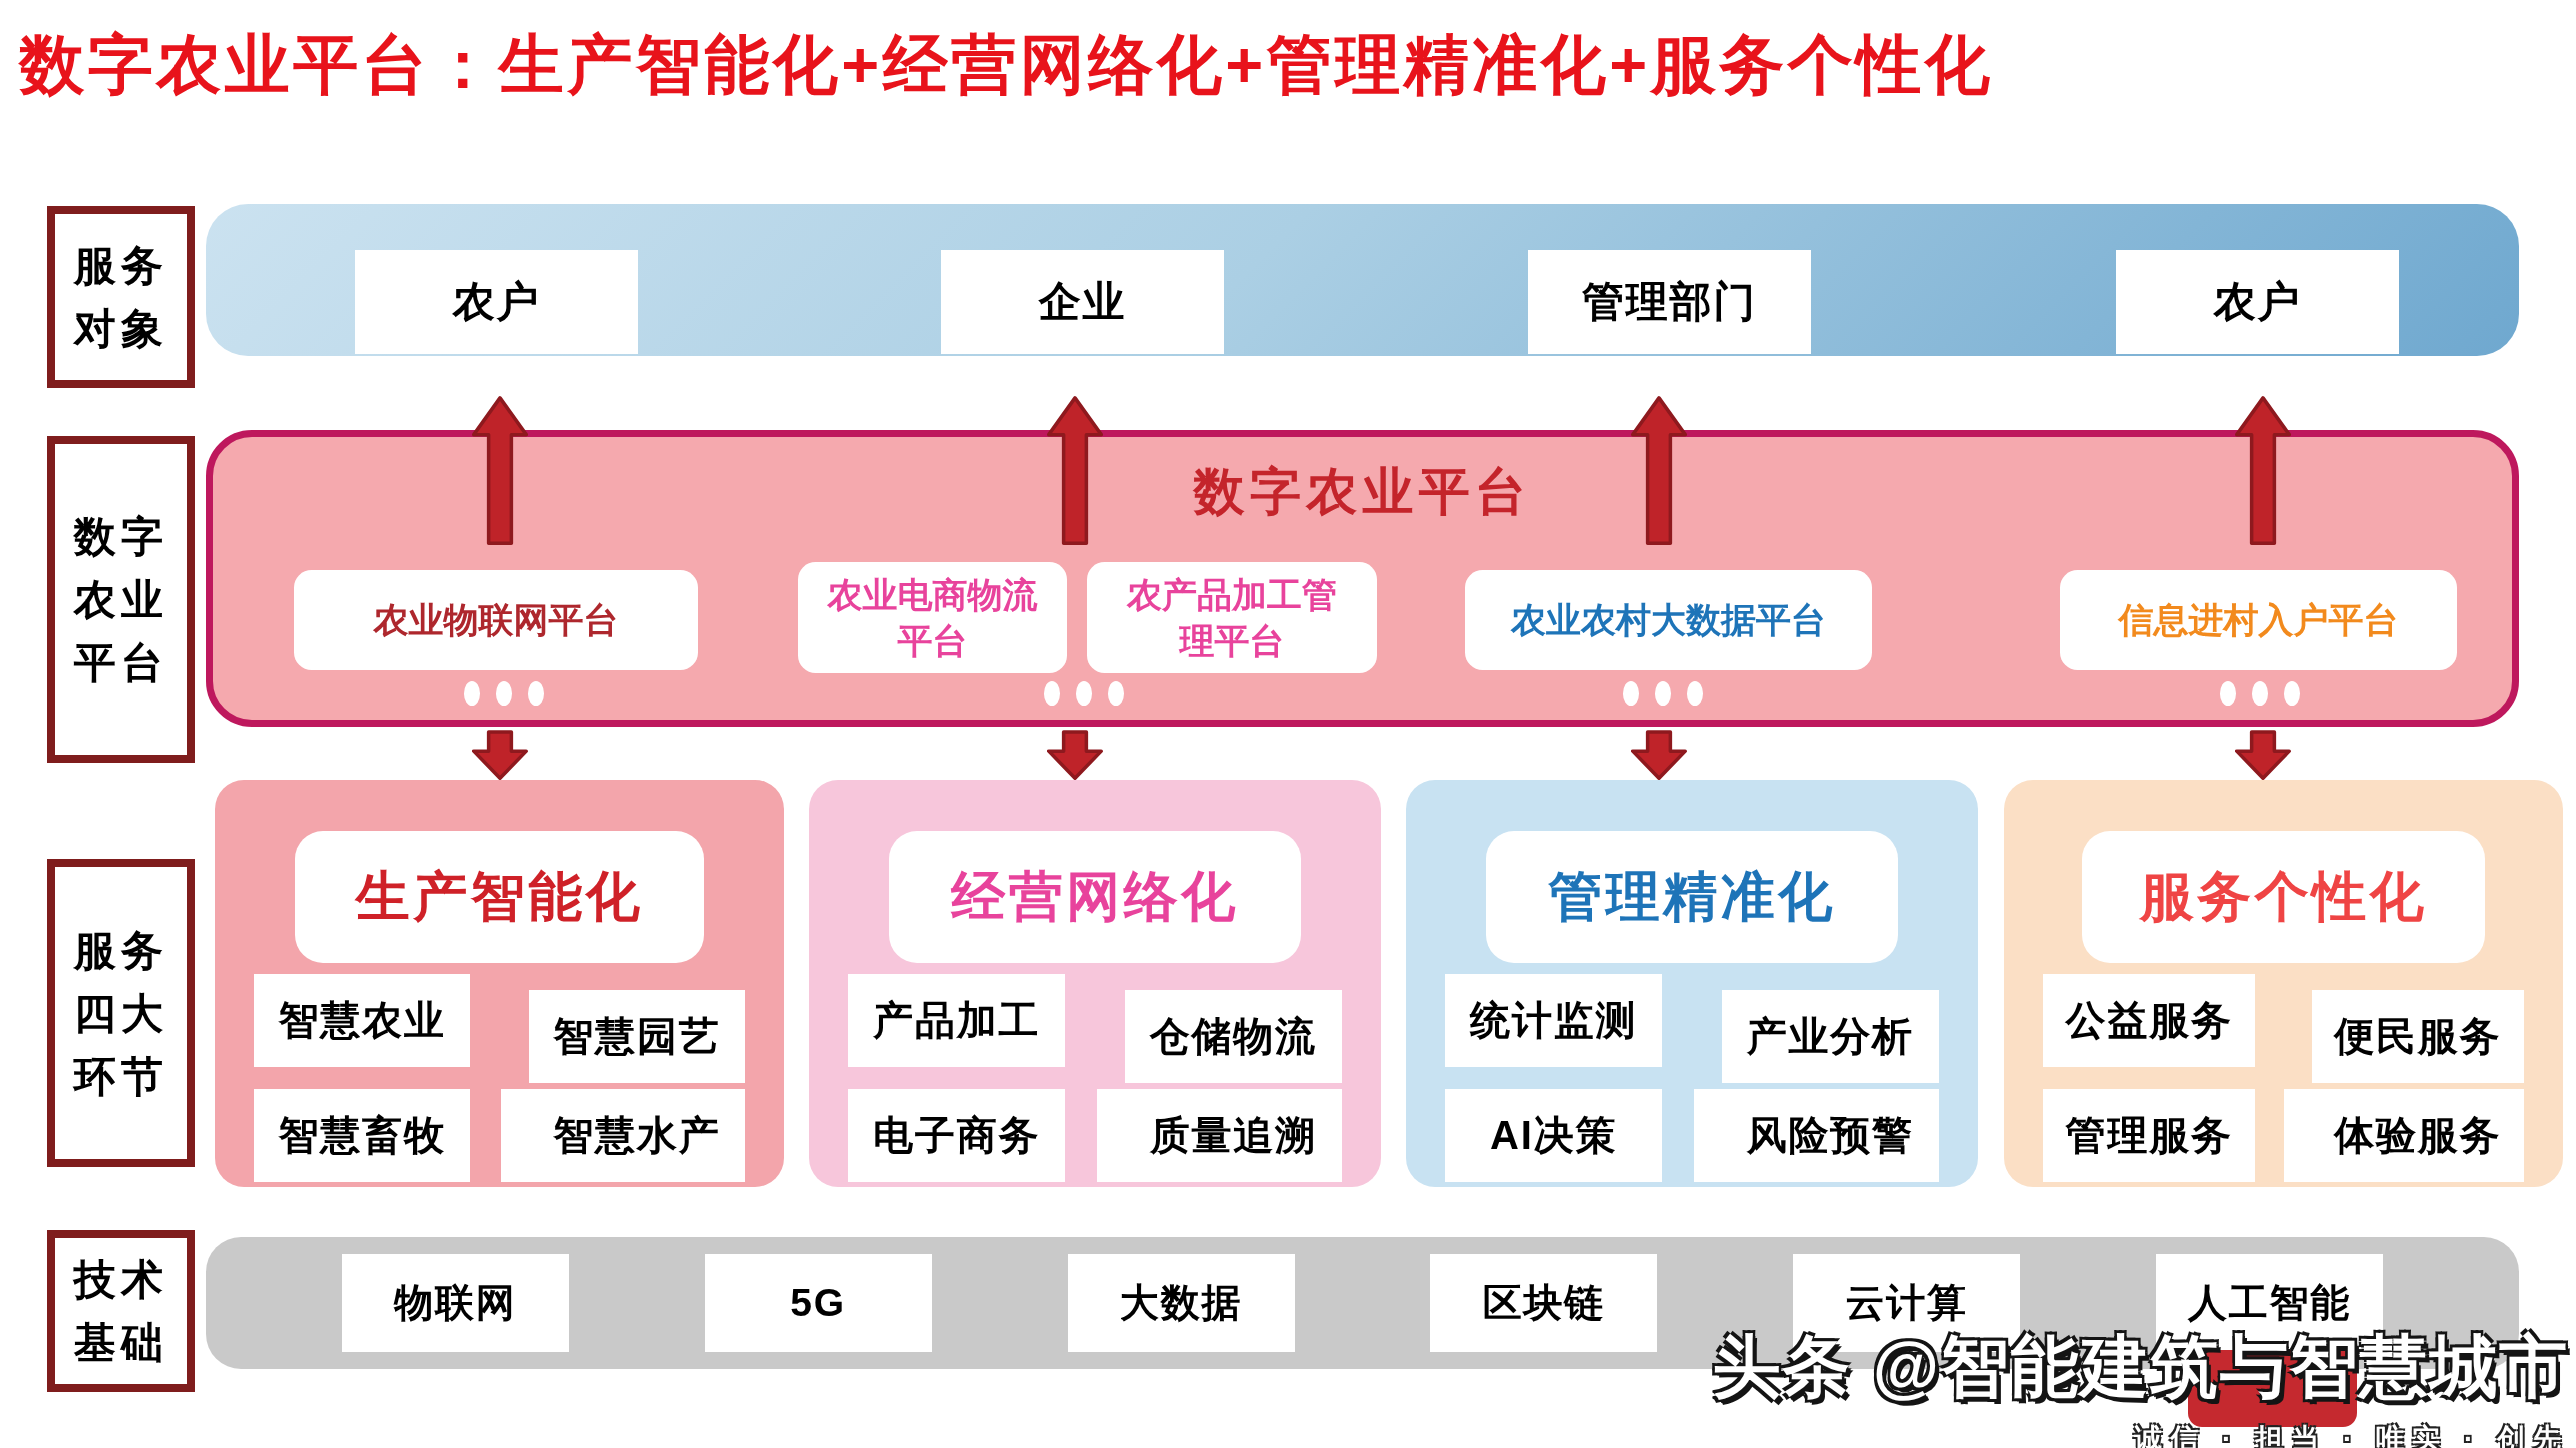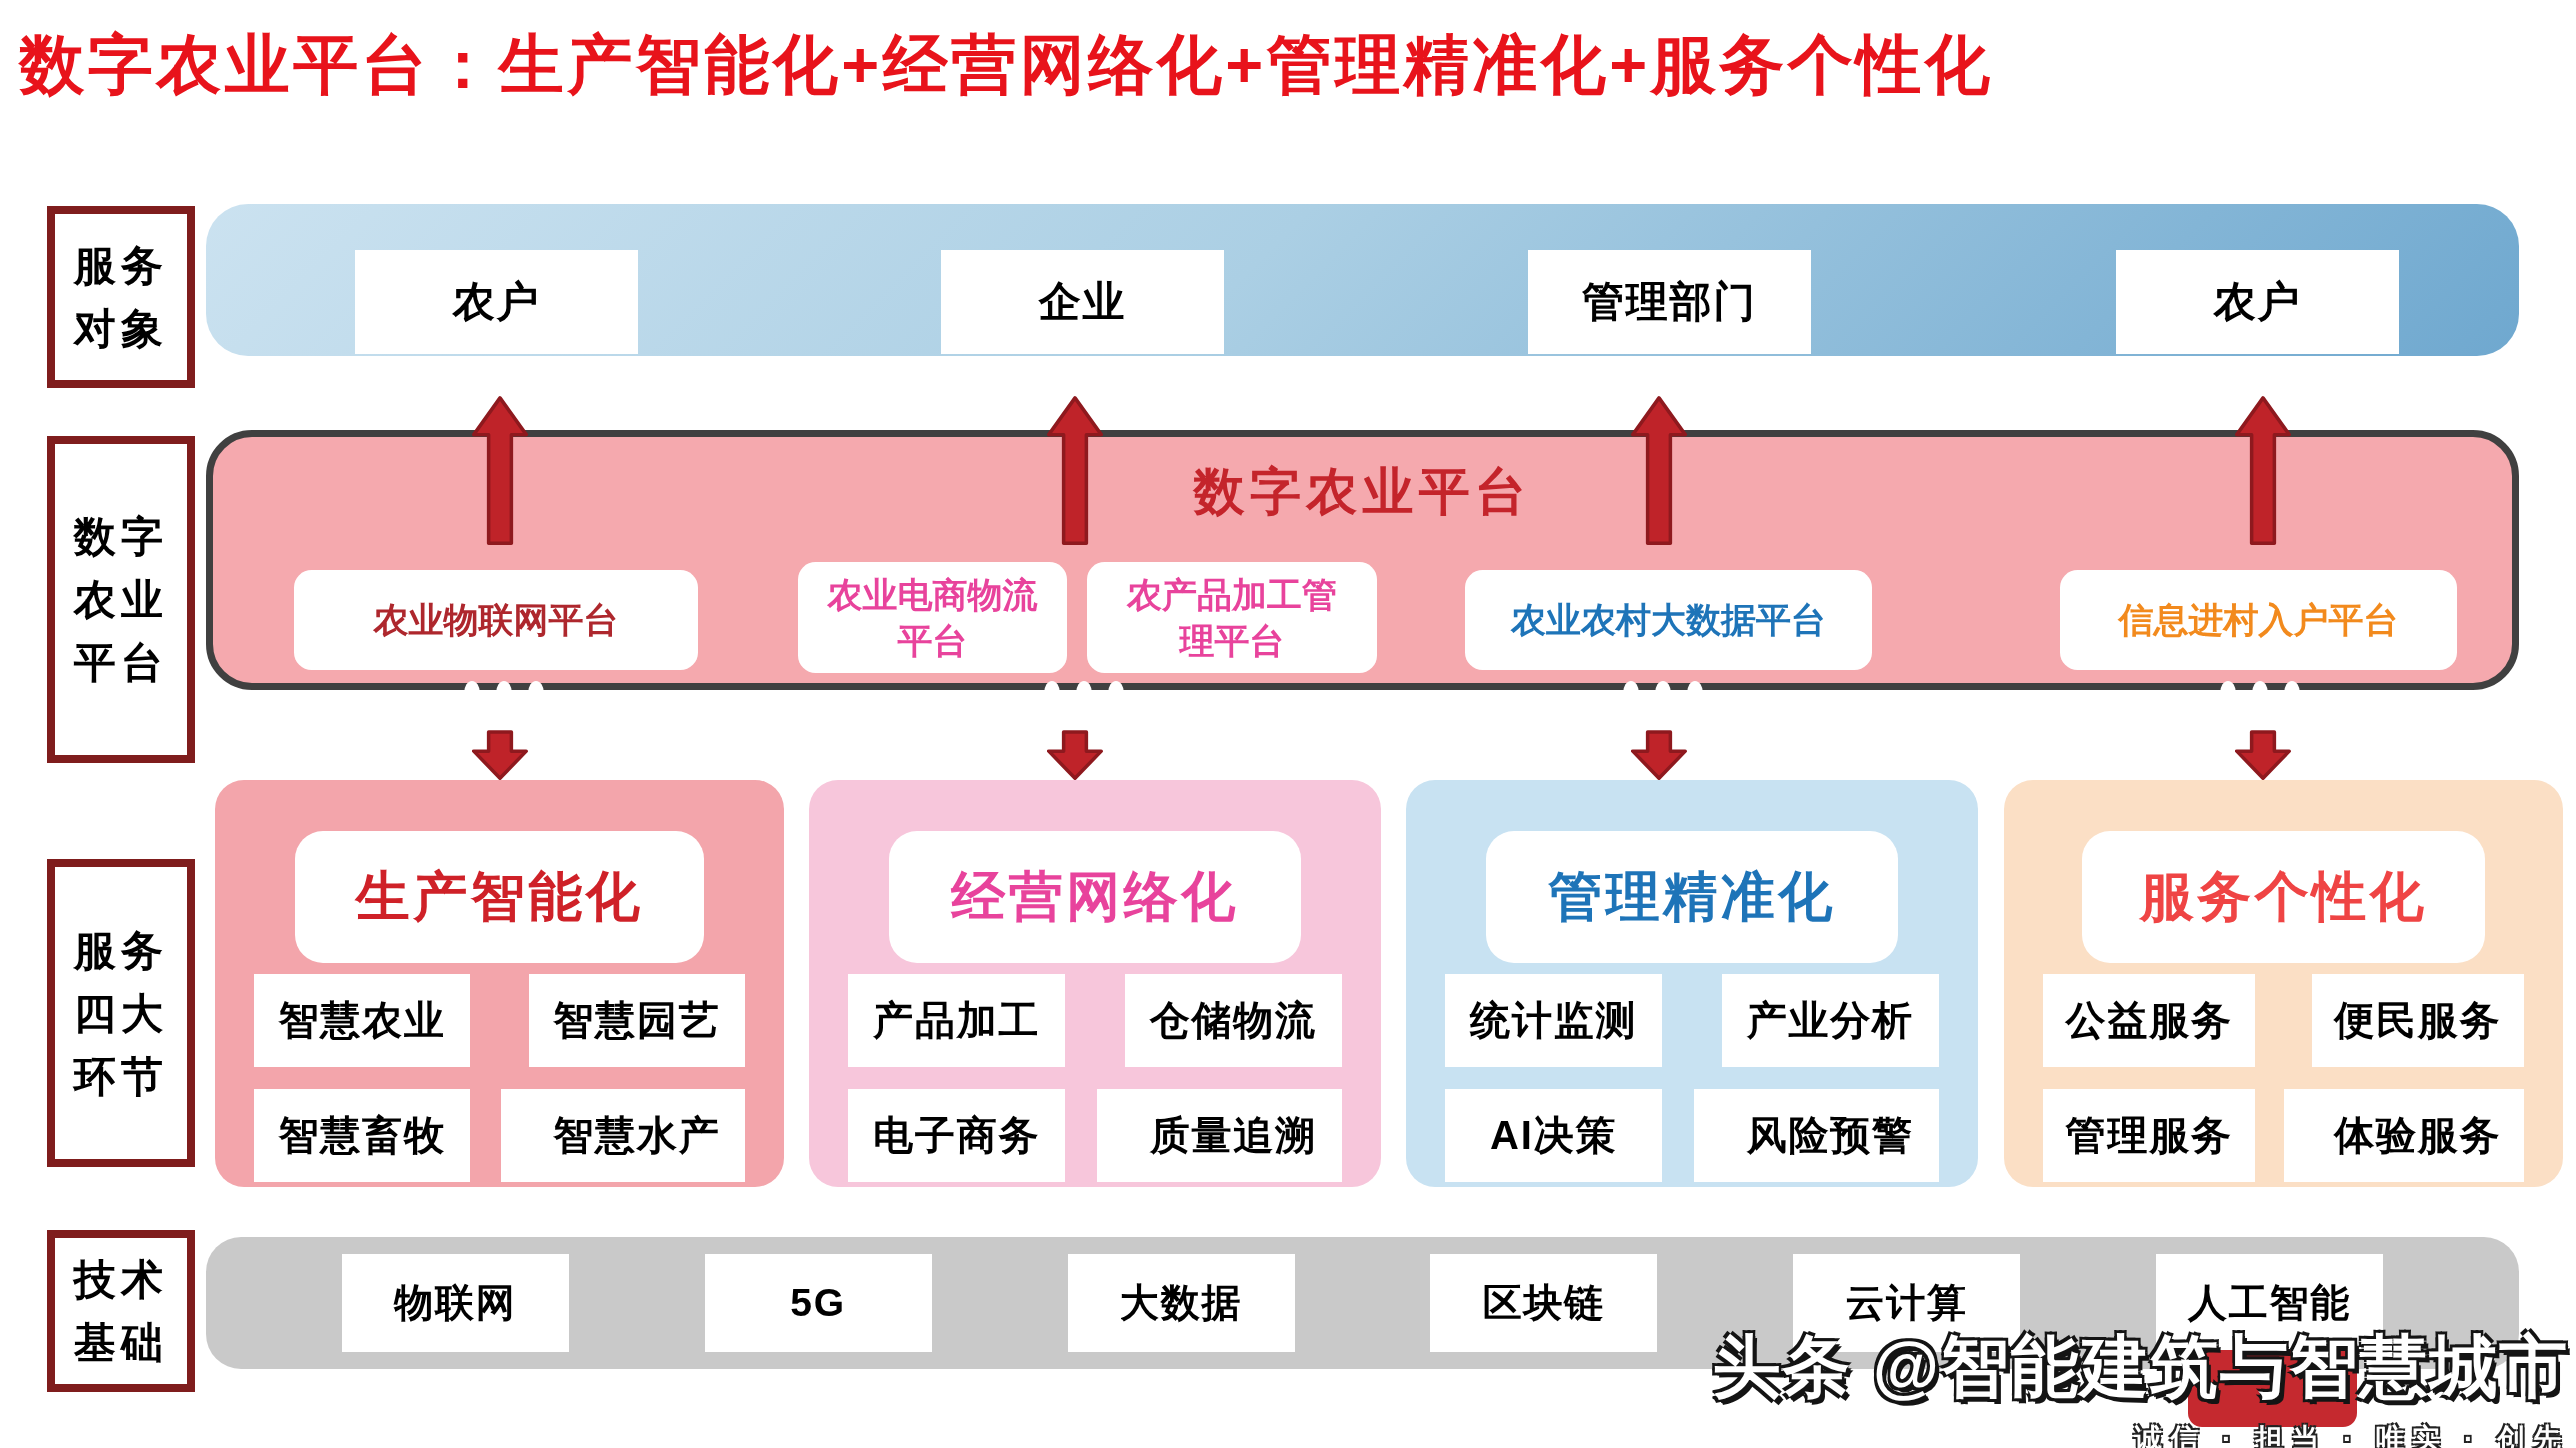--- a/index.html
+++ b/index.html
@@ -31,22 +31,22 @@
     background:linear-gradient(135deg,#cbe2f0 0%,#abcfe4 45%,#6fa8cf 100%);
   }
   .top-box {
     position:absolute; top:46px; width:283px; height:104px; background:#ffffff;
     display:flex; align-items:center; justify-content:center;
     font-size:42px; font-weight:bold; color:#000000; letter-spacing:1.8px;
   }
   .tb-0 { left:149px; } .tb-1 { left:735px; } .tb-2 { left:1322px; } .tb-3 { left:1910px; }
   
   .band {
-    position:absolute; left:206px; top:430px; width:2313px; height:260px;
-    box-sizing:border-box; background:#f5a9ae; border:7px solid #404040;
+    position:absolute; left:206px; top:430px; width:2313px; height:297px;
+    box-sizing:border-box; background:#f5a9ae; border:7px solid #be185d;
     border-radius:46px; z-index:2;
   }
   .band-title {
     position:absolute; top:21px; left:0; width:100%; text-align:center;
     font-size:51px; font-weight:bold; color:#c4242b; letter-spacing:5.3px;
   }
   .plat-box {
     position:absolute; background:#ffffff; border-radius:17.6px;
     display:flex; align-items:center; justify-content:center; text-align:center;
     font-weight:bold; font-size:35px; line-height:1.3; white-space:pre-line; z-index:3;
@@ -75,21 +75,21 @@
   .cat-0 .cat-header { color:#cf2128; }
   .cat-1 .cat-header { color:#e8439c; }
   .cat-2 .cat-header { color:#1e74b8; }
   .cat-3 .cat-header { color:#ef4444; }
   .cat-item {
     position:absolute; width:38%; height:93px; background:#ffffff; color:#000000;
     display:flex; align-items:center; justify-content:center;
     font-size:40px; font-weight:bold; letter-spacing:1.8px;
   }
   .ci-tl { left:39px;  top:194px; }
-  .ci-tr { right:39px; top:194px; }
+  .ci-tr { right:39px; top:210px; }
   .ci-bl { left:39px;  top:309px; }
   .ci-br { right:39px; top:309px;padding-left:28px; }
   
   .gray-bar {
     position:absolute; left:206px; top:1237px; width:2313px; height:132px;
     background:#c9c9c9; border-radius:35px; display:flex; align-items:center;
     justify-content:space-evenly; z-index:1;
   }
   .tech-box {
     width:227px; height:98px; background:#ffffff; color:#000000;

